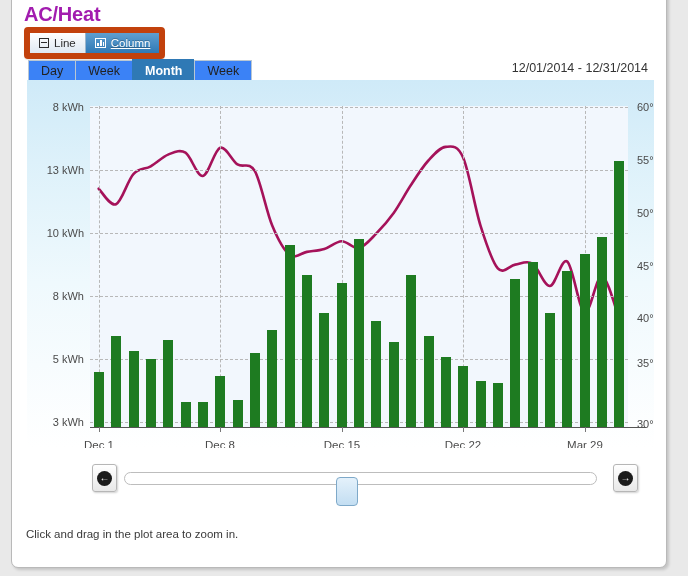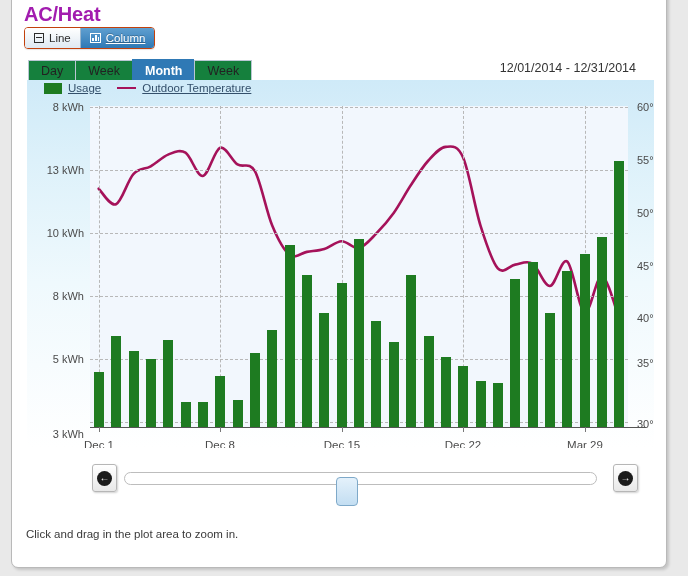--- a/index.html
+++ b/index.html
@@ -26,21 +26,21 @@
   }
   .title{
     position:absolute;left:12px;top:12px;
     font-size:20px;font-weight:bold;color:#a21caf;
     letter-spacing:-0.2px;
   }
   
   .toggle{
     position:absolute;left:12px;top:36px;
     display:flex;
-    border:1px solid #c2410c;
+    border:6px solid #c2410c;
     border-radius:4px;
     overflow:hidden;
     box-shadow:0 1px 1px rgba(0,0,0,.10);
   }
   .tg-btn{
     display:flex;align-items:center;gap:5px;
     height:20px;padding:0 9px;
     font-size:11.5px;color:#2c2c2c;
     background:linear-gradient(#ffffff,#dfe9f2);
     cursor:pointer;
@@ -76,35 +76,35 @@
   
   .tabs{
     position:absolute;left:16px;top:68px;
     display:flex;align-items:flex-end;
     height:22px;
   }
   .tab{
     height:21px;line-height:21px;
     padding:0 12px;
     font-size:12.5px;color:#222;
-    background:#15803d;
+    background:#3b82f6;
     border:1px solid #b9c7d3;
     border-bottom:none;
     border-right:none;
     box-sizing:border-box;
     cursor:pointer;user-select:none;
   }
   .tab:last-child{border-right:1px solid #b9c7d3;}
   .tab.active{
     background:#2f79b5;color:#ffffff;font-weight:bold;
     border-color:#2f79b5;
     height:22px;line-height:22px;
   }
   .daterange{
-    position:absolute;right:30px;top:70px;
+    position:absolute;right:18px;top:70px;
     font-size:12.5px;color:#333;
   }
 
   
   .chart{
     position:absolute;left:15px;top:89px;
     width:627px;height:368px;
     background:linear-gradient(#cfeaf8 0%,#ddf1fa 22%,#eff9fd 55%,#ffffff 100%);
     box-sizing:border-box;
     overflow:hidden;
@@ -224,38 +224,28 @@
       <div class="tab">Day</div>
       <div class="tab">Week</div>
       <div class="tab active">Month</div>
       <div class="tab">Week</div>
     </div>
 
     <div class="daterange">12/01/2014 - 12/31/2014</div>
 
     <div class="chart">
 
-      <div class="legend">
-        <div class="lg">
-          <span class="lg-swatch"></span>
-          <span class="lg-text">Usage</span>
-        </div>
-        <div class="lg">
-          <span class="lg-line"></span>
-          <span class="lg-text">Outdoor Temperature</span>
-        </div>
-      </div>
 
       <div class="ylab-left-wrap">
           <div class="ylab" style="top: 27px;">8 kWh</div>
           <div class="ylab" style="top: 90px;">13 kWh</div>
           <div class="ylab" style="top: 153px;">10 kWh</div>
           <div class="ylab" style="top: 216px;">8 kWh</div>
           <div class="ylab" style="top: 279px;">5 kWh</div>
-          <div class="ylab" style="top: 354px;">3 kWh</div>
+          <div class="ylab" style="top: 342px;">3 kWh</div>
         </div>
       <div class="ylab-right-wrap">
           <div class="ylab-right" style="top: 27px;">60°</div>
           <div class="ylab-right" style="top: 80px;">55°</div>
           <div class="ylab-right" style="top: 133px;">50°</div>
           <div class="ylab-right" style="top: 186px;">45°</div>
           <div class="ylab-right" style="top: 238px;">40°</div>
           <div class="ylab-right" style="top: 283px;">35°</div>
           <div class="ylab-right" style="top: 344px;">30°</div>
         </div>

